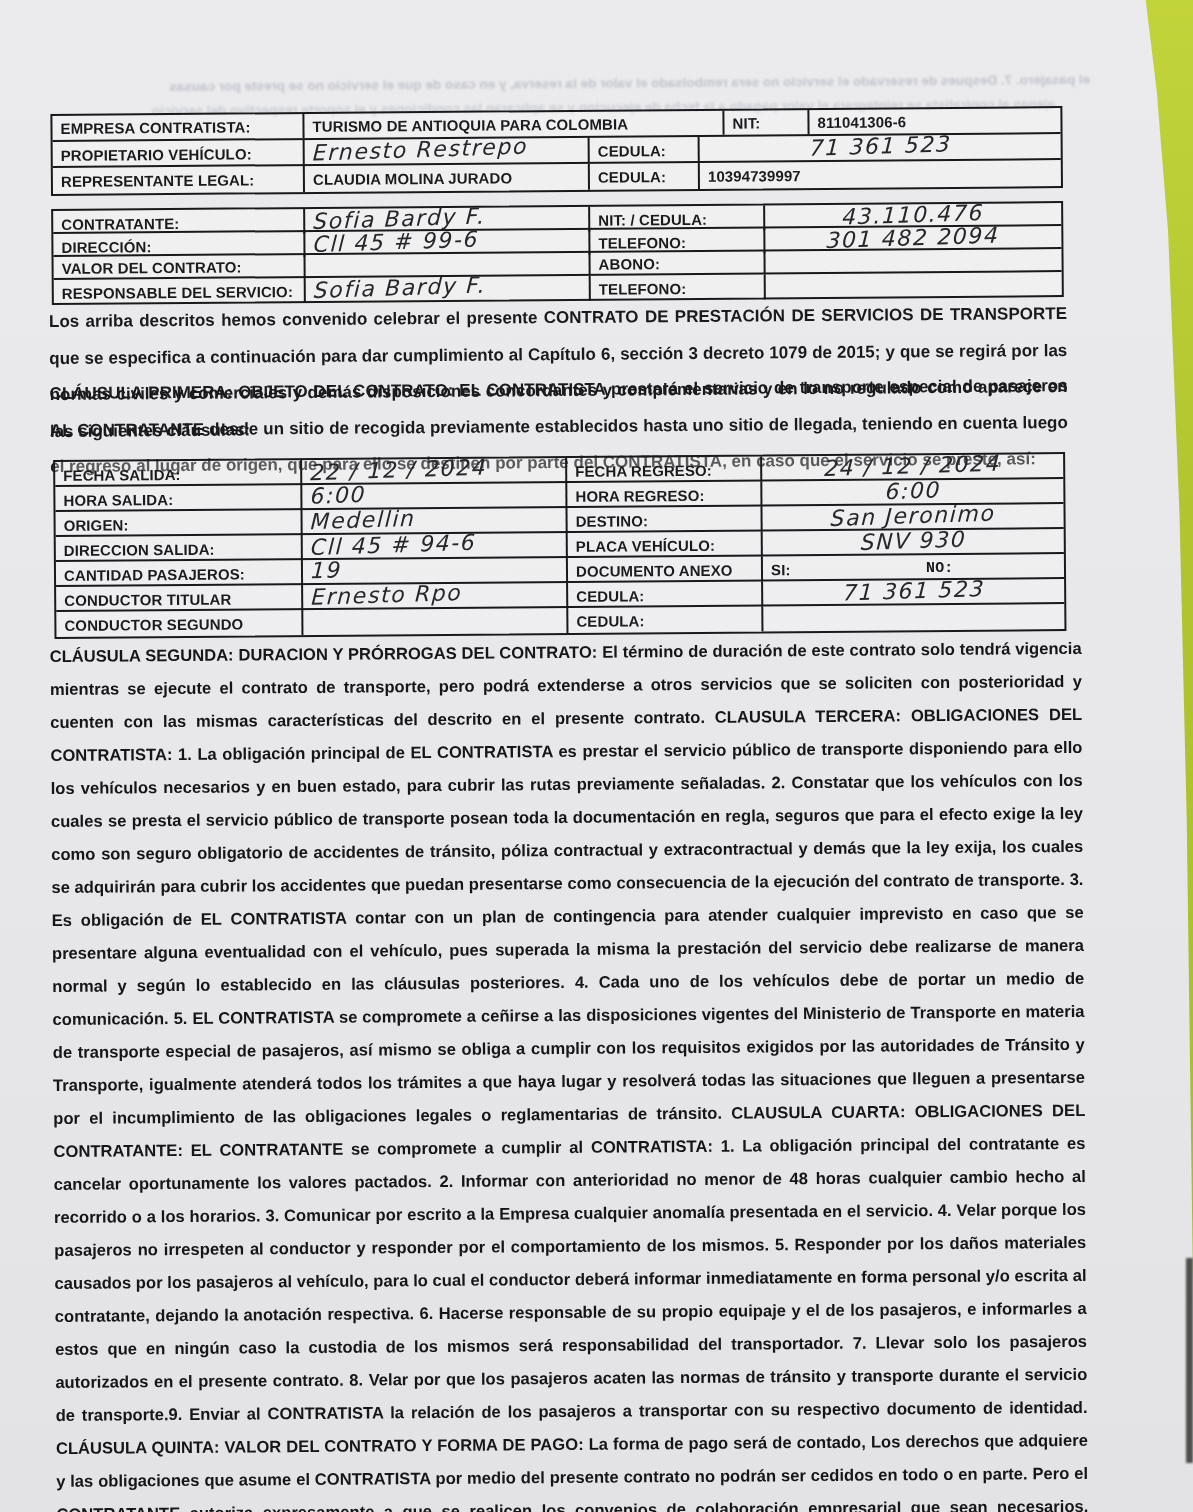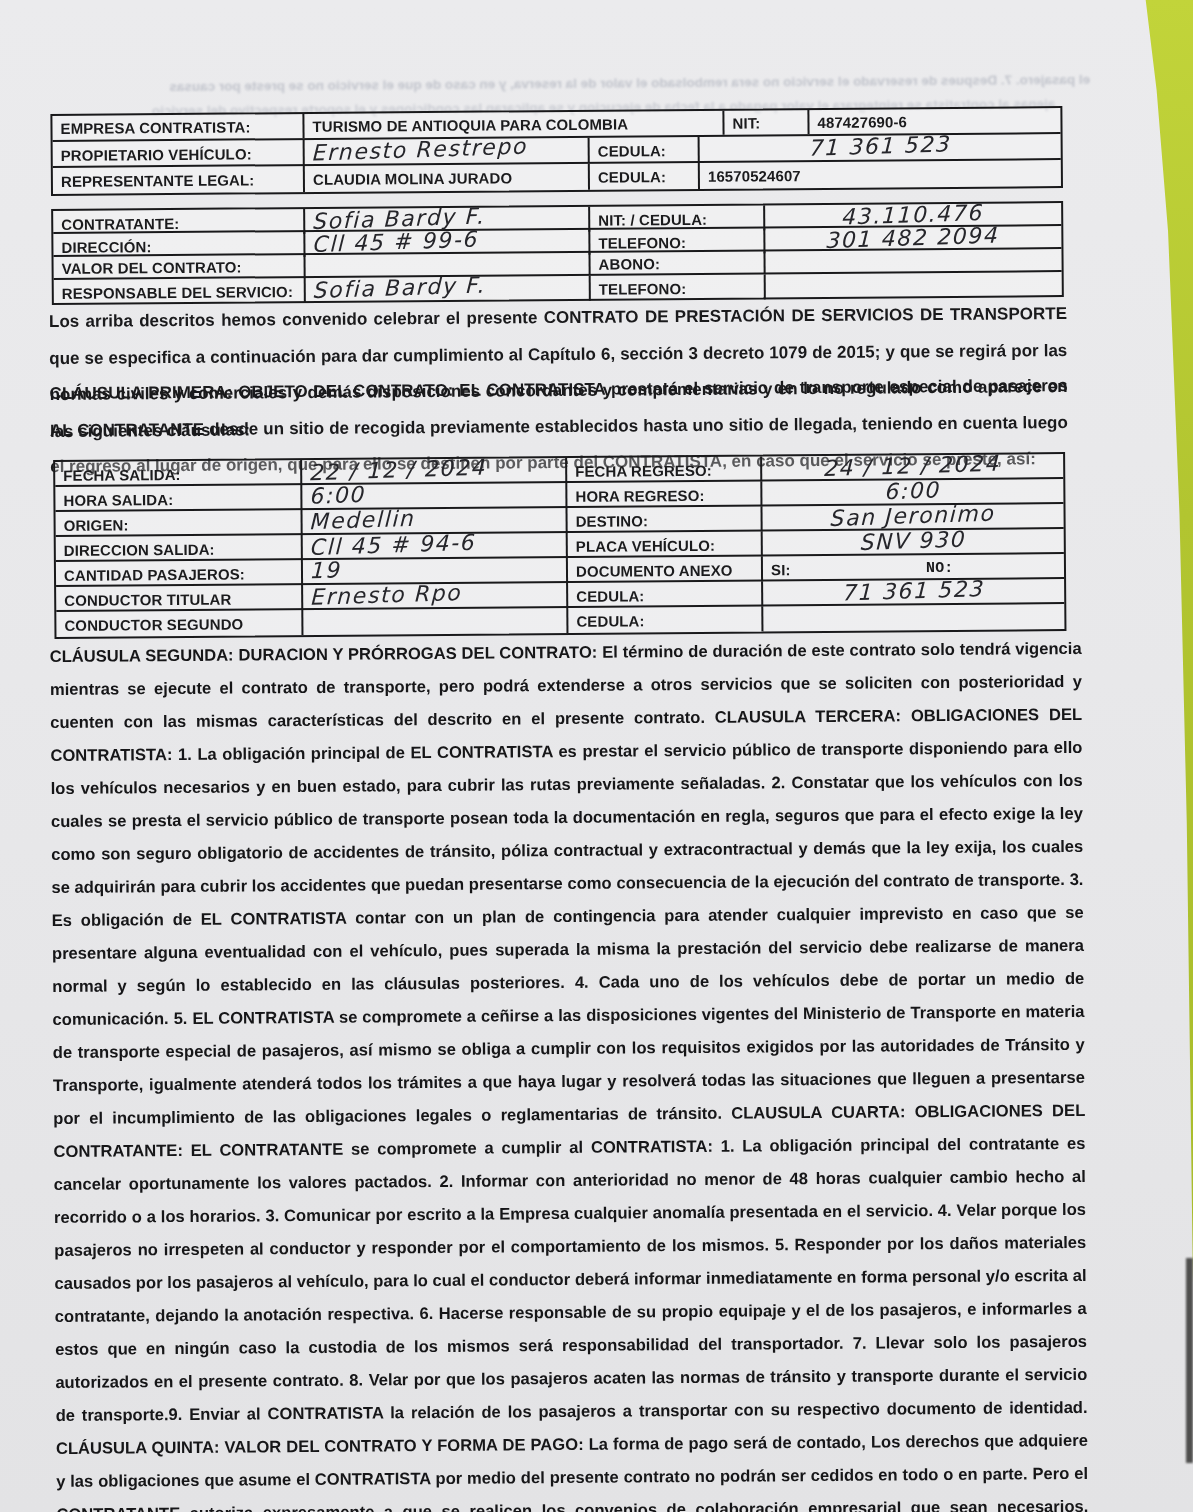--- a/index.html
+++ b/index.html
@@ -97,41 +97,41 @@
   <div class="bleed l2">ajenas al contratista se reintegrara el valor pagado a la fecha de ejecucion y se aplicaran las condiciones y el soporte respectivo del servicio</div>
 
   <div class="tbl t1" id="table1">
       <div class="trow cols-a">
         <div class="cell label">EMPRESA CONTRATISTA:</div>
         <div class="cell value">
           <span class="printed">TURISMO DE ANTIOQUIA PARA COLOMBIA</span>
         </div>
         <div class="cell sublabel">NIT:</div>
         <div class="cell subvalue">
-          <span class="printed">487427690-6</span>
+          <span class="printed">811041306-6</span>
         </div>
       </div>
       <div class="trow cols-b">
         <div class="cell label">PROPIETARIO VEHÍCULO:</div>
         <div class="cell value handwrap">
           <span class="hand">Ernesto Restrepo</span>
         </div>
         <div class="cell sublabel">CEDULA:</div>
         <div class="cell subvalue">
           <span class="hand">71 361 523</span>
         </div>
       </div>
       <div class="trow cols-b">
         <div class="cell label">REPRESENTANTE LEGAL:</div>
         <div class="cell value">
           <span class="printed">CLAUDIA MOLINA JURADO</span>
         </div>
         <div class="cell sublabel">CEDULA:</div>
         <div class="cell subvalue">
-          <span class="printed">16570524607</span>
+          <span class="printed">10394739997</span>
         </div>
       </div>
     </div>
 
   <div class="tbl t2" id="table2">
       <div class="trow cols-c">
         <div class="cell label">CONTRATANTE:</div>
         <div class="cell value handwrap">
           <span class="hand">Sofia Bardy F.</span>
         </div>

